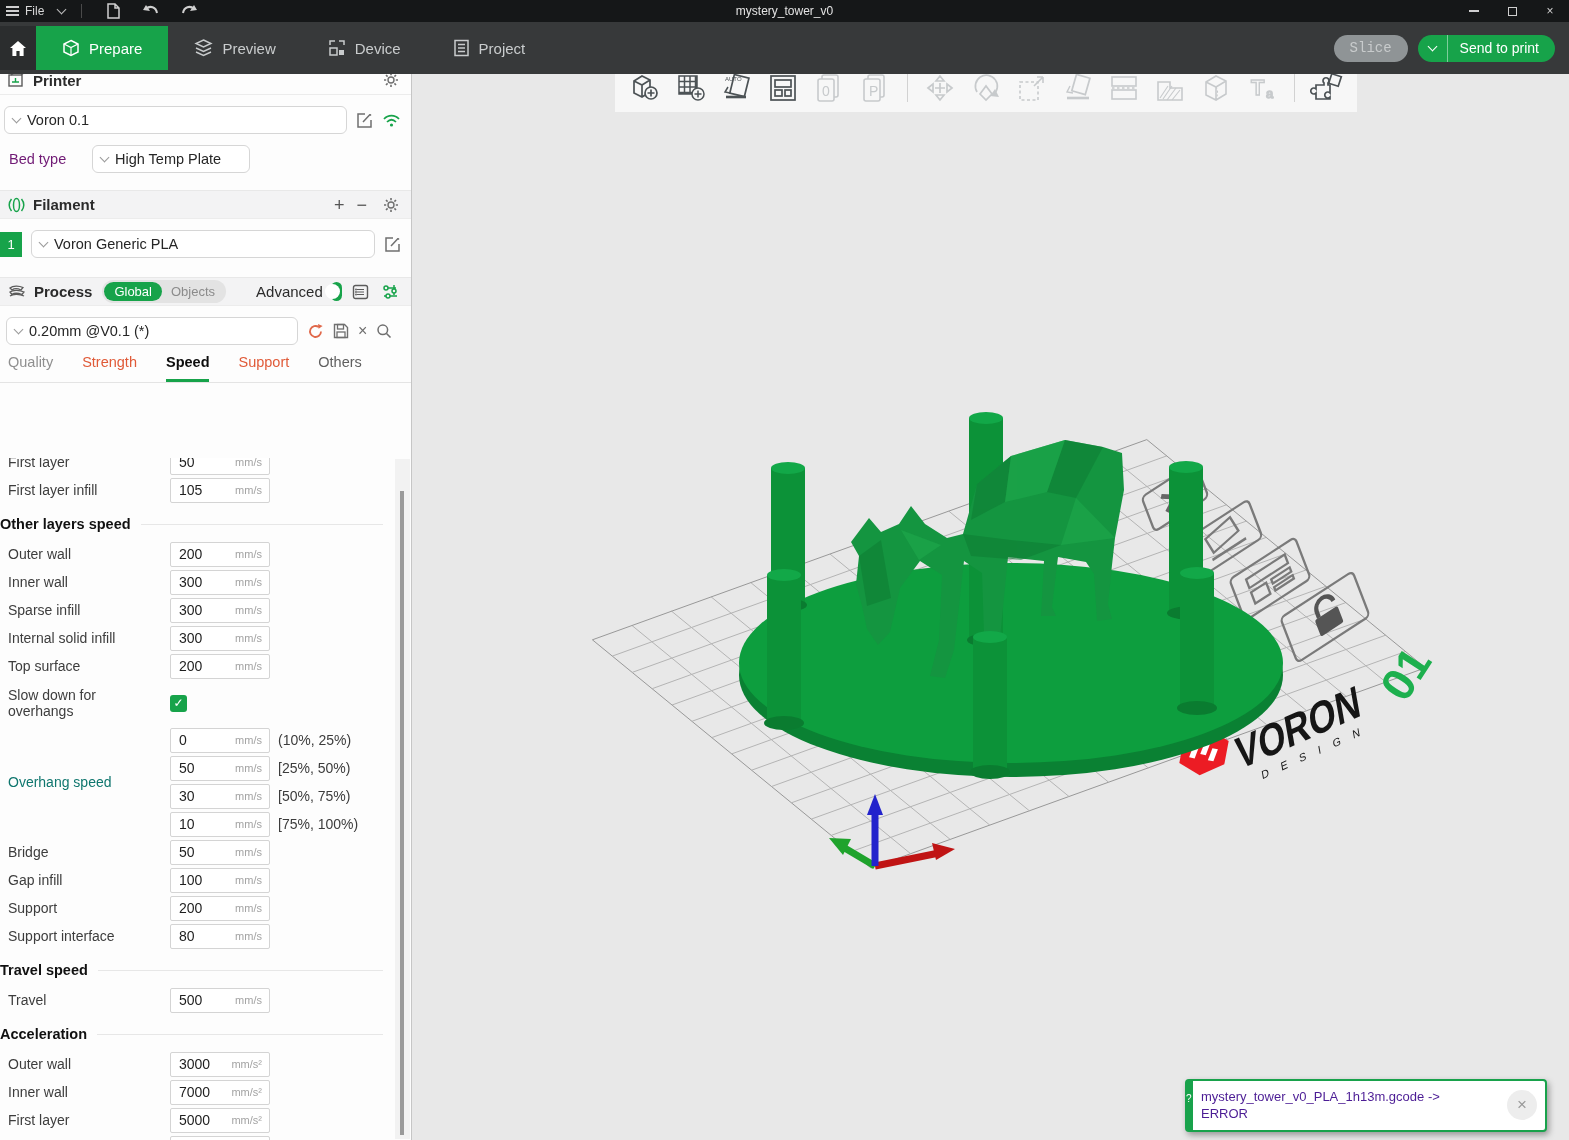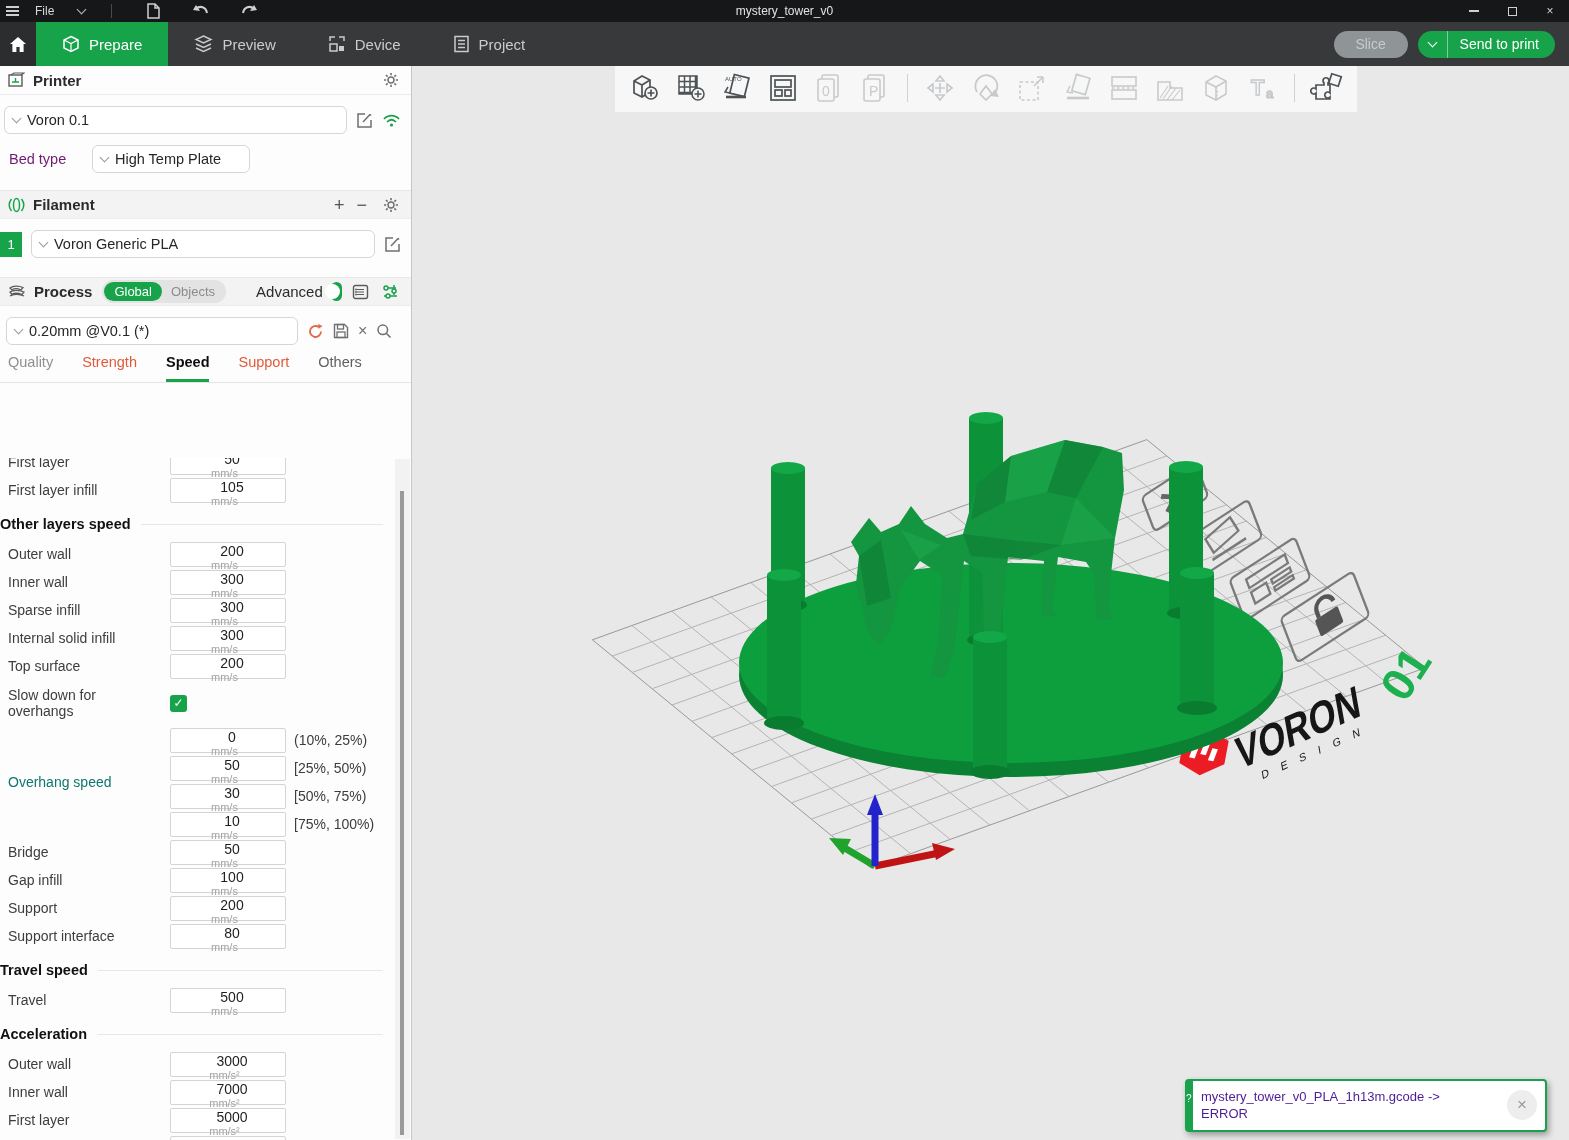--- a/index.html
+++ b/index.html
@@ -3,41 +3,41 @@
 <meta charset="utf-8">
 <style>
   html,body{margin:0;padding:0;width:1569px;height:1140px;overflow:hidden;
     font-family:"Liberation Sans",sans-serif;background:#e8e8e8;}
   *{box-sizing:border-box;}
   svg{display:block;}
 
   
   .titlebar{position:absolute;left:0;top:0;width:100%;height:22px;background:#151718;
     color:#d8d8d8;display:flex;align-items:center;font-size:12px;z-index:40;}
-  .tb-left{display:flex;align-items:center;gap:16px;padding-left:6px;}
+  .tb-left{display:flex;align-items:center;gap:6px;padding-left:6px;}
   .burger{display:inline-block;width:13px;}
   .burger i{display:block;height:2px;background:#cfcfcf;margin:2px 0;}
   .tb-sep{width:1px;height:14px;background:#4a4a4a;margin:0 10px;}
   .tb-ic{color:#cfcfcf;display:flex;align-items:center;padding:0 8px;cursor:pointer;}
   .tb-title{position:absolute;left:0;right:0;text-align:center;color:#e3e3e3;font-size:12px;pointer-events:none;}
   .tb-right{margin-left:auto;display:flex;align-items:center;gap:0;z-index:2;}
   .winbtn{width:38px;height:22px;display:flex;align-items:center;justify-content:center;color:#cfcfcf;cursor:pointer;}
   .winbtn .bar{width:10px;height:1.6px;background:#cfcfcf;}
   .winbtn .sq{width:9px;height:9px;border:1.4px solid #cfcfcf;}
   .chevdn{width:7px;height:7px;border-left:1.6px solid #bdbdbd;border-bottom:1.6px solid #bdbdbd;transform:rotate(-45deg);margin-top:-3px;}
 
   
-  .navbar{position:absolute;left:0;top:22px;width:100%;height:44px;background:#37393a;
+  .navbar{position:absolute;left:0;top:22px;width:100%;height:52px;background:#37393a;
     display:flex;align-items:center;z-index:30;}
   .home{width:36px;height:44px;background:#2b2d2e;display:flex;align-items:center;justify-content:center;cursor:pointer;}
   .navtab{height:44px;display:flex;align-items:center;gap:9px;padding:0 26px;color:#c9cccd;font-size:15px;cursor:pointer;}
   .navtab.active{background:#17a34a;color:#fff;}
   .nav-right{margin-left:auto;display:flex;align-items:center;gap:10px;padding-right:14px;}
   .slice-btn{min-width:74px;height:27px;border-radius:14px;background:#8f9496;color:#c8cbcc;
-    display:flex;align-items:center;justify-content:center;font-size:14px;cursor:default;}
+    display:flex;align-items:center;justify-content:center;font-size:14px;cursor:default;font-family:Liberation Mono, monospace;}
   .send-btn{height:27px;border-radius:14px;background:#17a34a;color:#fff;display:flex;align-items:center;font-size:14px;cursor:pointer;overflow:hidden;}
   .send-dd{display:flex;align-items:center;justify-content:center;width:30px;height:100%;border-right:1px solid rgba(255,255,255,.45);}
   .send-dd .chevdn{border-color:#fff;}
   .send-label{padding:0 16px 0 12px;}
 
   
   .sidepanel{position:absolute;left:0;top:66px;bottom:0;width:412px;background:#fdfdfd;
     border-right:1px solid #c6c6c6;z-index:20;}
   .sect-head{display:flex;align-items:center;height:29px;padding:0 12px 0 8px;gap:8px;
     border-bottom:1px solid #ececec;}
@@ -67,22 +67,22 @@
   .tab.dim{color:#8f8f8f;}
   .tab.mod{color:#e05a38;}
   .tab.cur{color:#0d0d0d;font-weight:bold;border-bottom:3px solid #17a34a;}
   .tab.oth{color:#5f5f5f;}
 
   .scrollarea{position:absolute;top:392px;left:0;right:18px;bottom:0;overflow:hidden;}
   .rows{margin-top:-10px;}
   .frow{display:flex;align-items:center;height:28px;padding-left:8px;}
   .frow.tall{height:46px;}
   .flabel{width:162px;font-size:14px;color:#3d3d3d;line-height:1.15;padding-right:6px;}
-  .fbox{width:116px;height:25px;border:1px solid #d4d4d4;border-radius:2px;background:#fff;
-    display:flex;align-items:center;cursor:text;flex-direction:column;}
+  .fbox{width:100px;height:25px;border:1px solid #d4d4d4;border-radius:2px;background:#fff;
+    display:flex;align-items:center;cursor:text;}
   .fval{flex:1;padding-left:8px;font-size:14px;color:#1e1e1e;}
   .funit{font-size:11px;color:#a3a3a3;padding-right:7px;white-space:nowrap;}
   .fnote{margin-left:8px;font-size:14px;color:#3c3c3c;white-space:nowrap;}
   .fhead{display:flex;align-items:center;height:32px;margin-top:4px;font-size:14.5px;font-weight:bold;color:#111;}
   .fhead .rule{flex:1;height:1px;background:#e7e7e7;margin-left:10px;margin-right:10px;}
   .cbx{width:17px;height:17px;background:#17a34a;border-radius:3px;color:#fff;font-size:12px;
     display:flex;align-items:center;justify-content:center;cursor:pointer;}
   .ovgroup{display:flex;padding-left:8px;}
   .ovlabel{width:162px;display:flex;align-items:center;font-size:14px;color:#0f766e;}
   .ovrow{display:flex;align-items:center;height:28px;}

